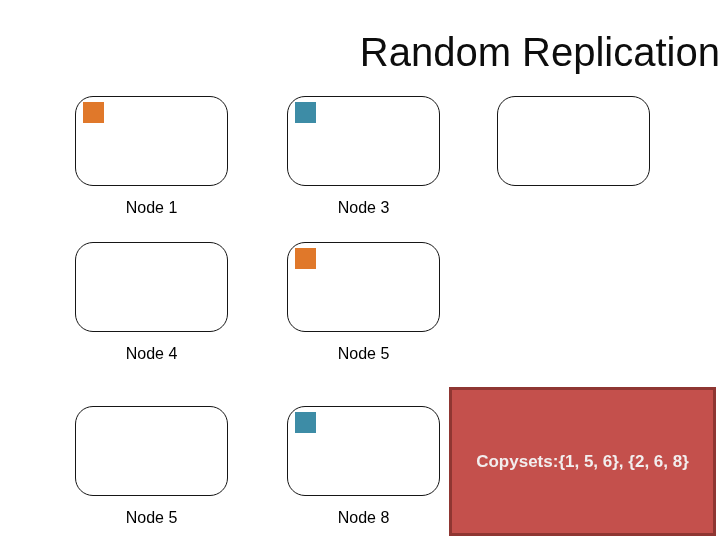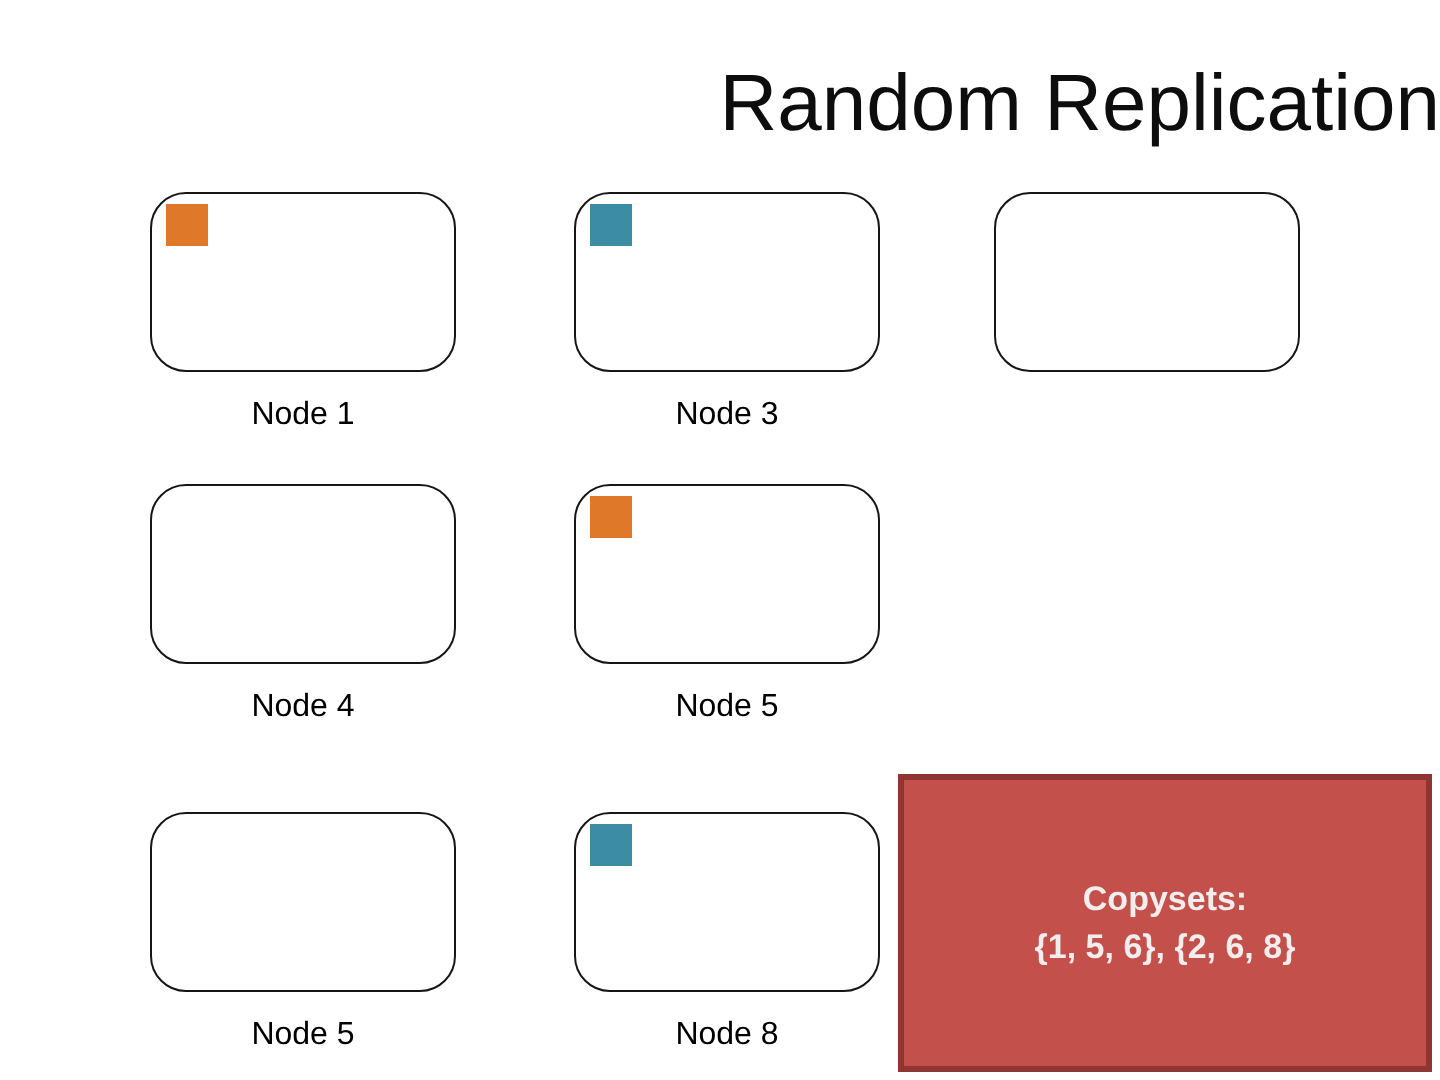--- a/index.html
+++ b/index.html
@@ -56,21 +56,20 @@
   }
 
   .copysets-box {
     position: absolute;
     left: 449px; top: 387px;
     width: 267px; height: 149px;
     box-sizing: border-box;
     background: #c4504c;
     border: 3px solid #8f3632;
     display: flex;
-    flex-direction: column;
     justify-content: center;
     align-items: center;
     text-align: center;
   }
   .copysets-box .line {
     color: #f2eeee;
     font-size: 17px;
     font-weight: bold;
     line-height: 24px;
   }

